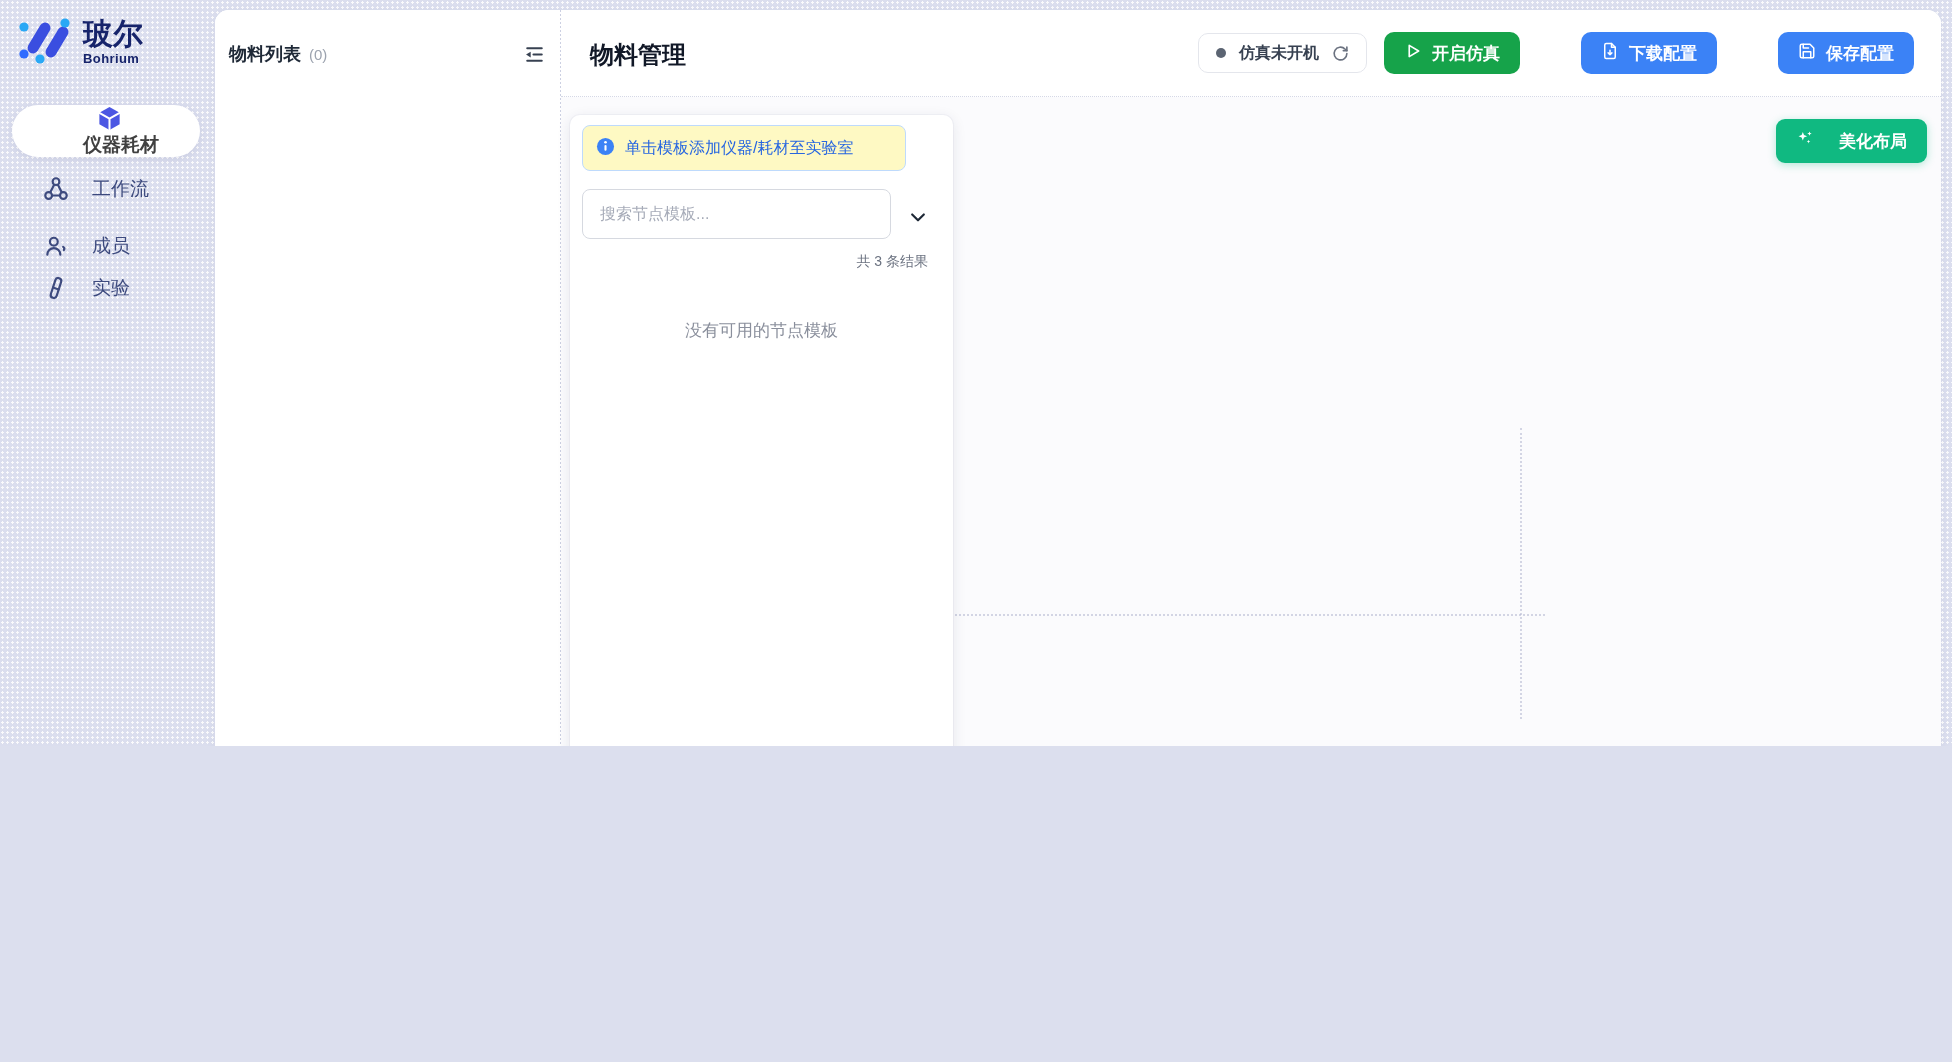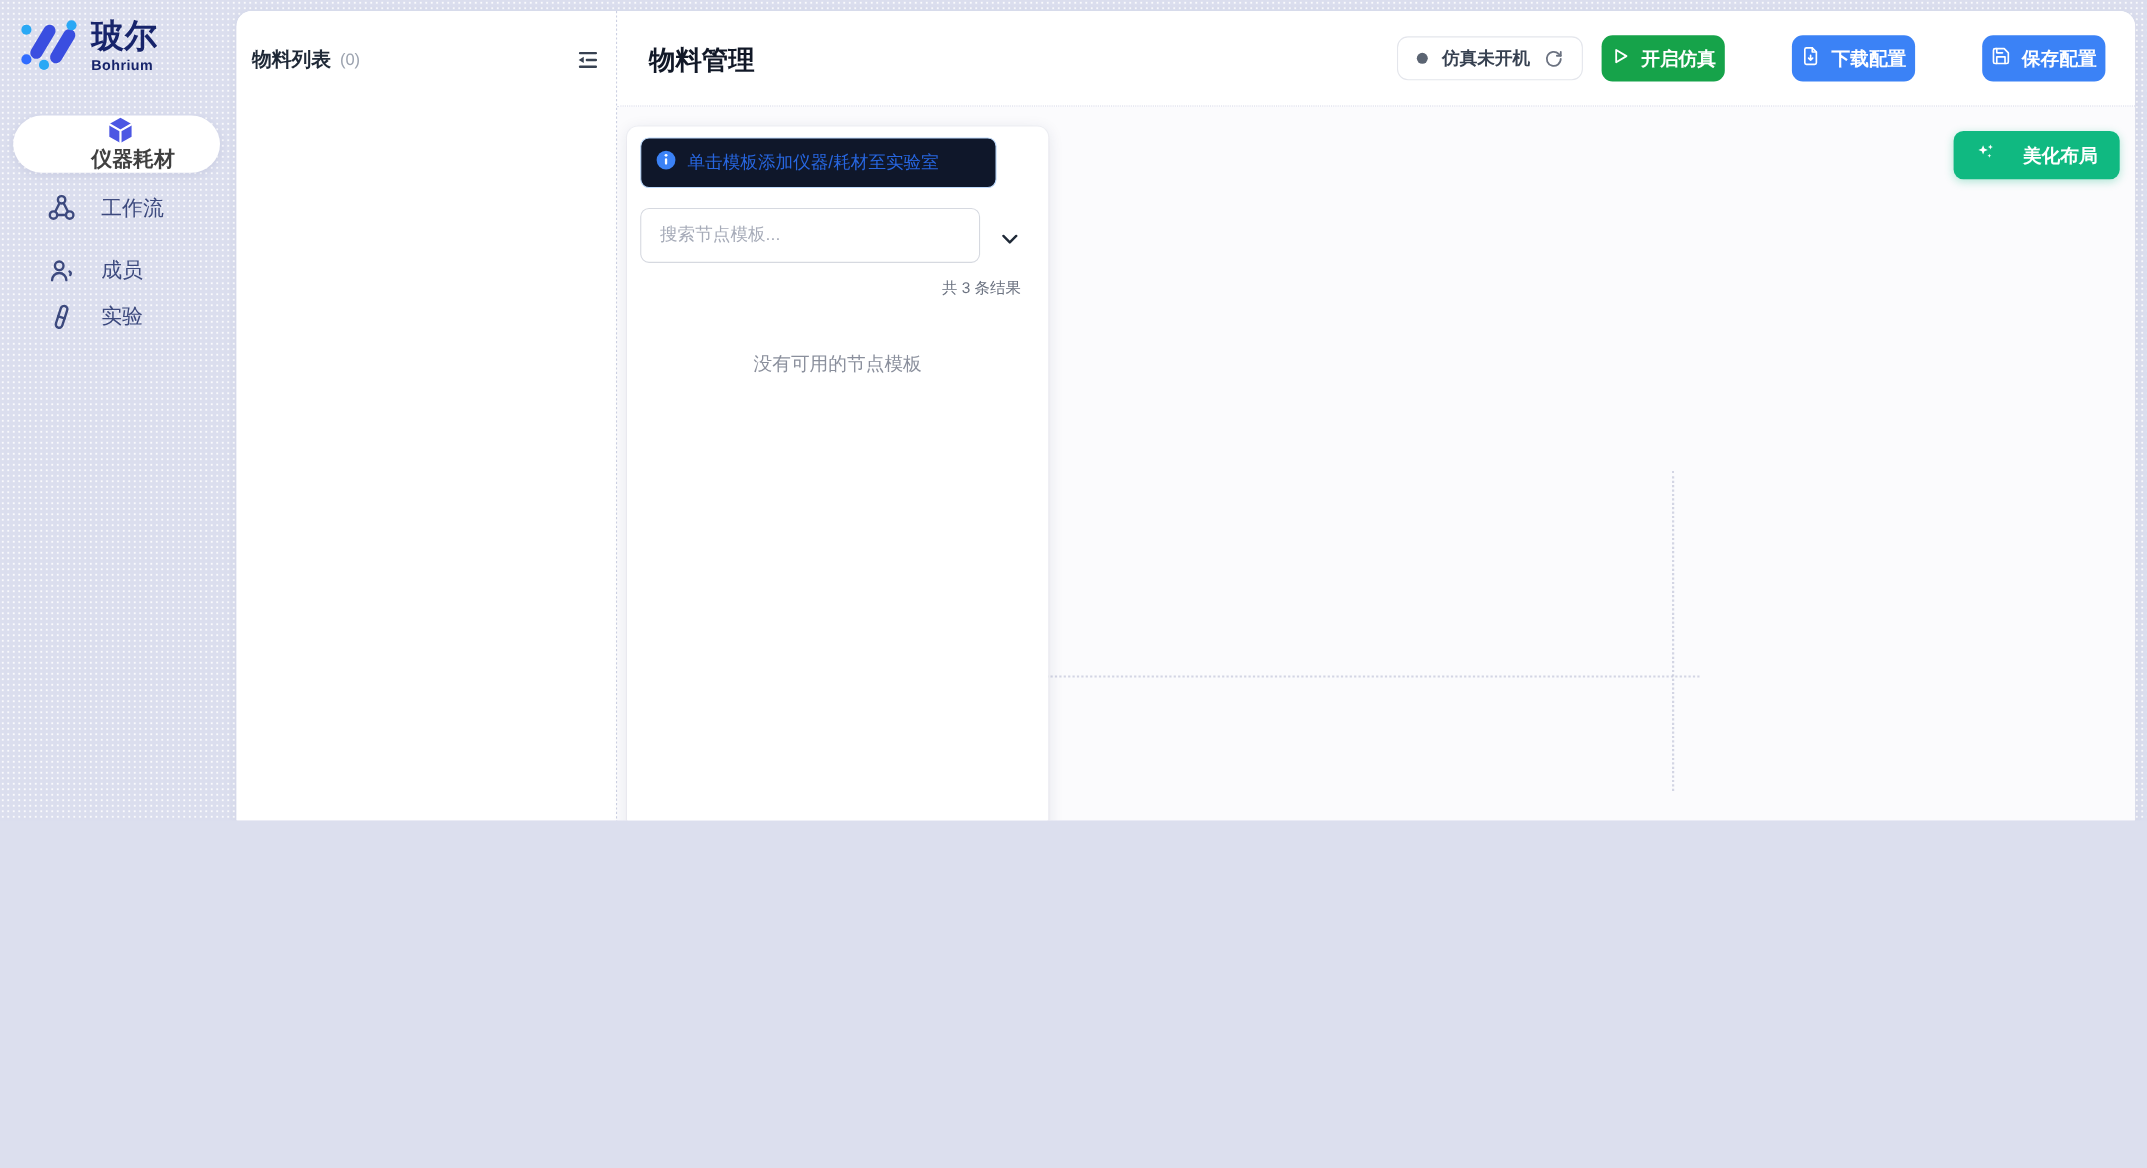--- a/index.html
+++ b/index.html
@@ -42,31 +42,31 @@
   .v-divider{position:absolute;left:345px;top:0;bottom:0;width:0;border-left:2px dotted #ccd0e2;}
   
   .main{position:absolute;left:346px;top:0;right:0;bottom:0;}
   .main-header{position:absolute;left:0;right:0;top:0;height:87px;background:#fff;border-bottom:1.5px dotted #d5d8e6;}
   .main-title{position:absolute;left:29px;top:29px;font-size:24px;font-weight:bold;color:#111827;}
   .header-controls{position:absolute;right:27px;top:22px;display:flex;align-items:center;gap:17px;}
   .status-pill{display:flex;align-items:center;gap:13px;height:40px;padding:0 17px;
     border:1px solid #e4e6ec;border-radius:10px;background:#fff;font-size:16px;font-weight:600;color:#374151;cursor:default;}
   .status-dot{width:10px;height:10px;border-radius:50%;background:#5b6472;}
   .refresh-btn{display:flex;align-items:center;cursor:pointer;}
-  .btn{display:flex;align-items:center;gap:10px;height:42px;padding:0 8px;border-radius:10px;
+  .btn{display:flex;align-items:center;gap:10px;height:42px;padding:0 20px;border-radius:10px;
     color:#fff;font-size:17px;font-weight:600;cursor:pointer;border:none;}
   .btn-green{background:#16a34a;}
   .btn-blue{background:#3b82f6;margin-left:44px;}
   
   .canvas{position:absolute;left:0;right:0;top:87px;bottom:0;background:#fbfbfd;}
   .guide-h{position:absolute;left:390px;top:517px;width:594px;height:0;border-top:2px dotted rgba(178,182,208,.55);}
   .guide-v{position:absolute;left:959px;top:331px;height:291px;width:0;border-left:2px dotted rgba(178,182,208,.55);}
   .template-card{position:absolute;left:9px;top:18px;width:383px;height:910px;background:#fff;
     border-radius:10px;box-shadow:0 3px 14px rgba(25,35,80,.10),0 0 0 1px rgba(25,35,80,.03);}
-  .banner{position:absolute;left:12px;top:10px;width:324px;height:46px;background:#0f172a;
+  .banner{position:absolute;left:12px;top:10px;width:324px;height:46px;background:#fef9c3;
     border:1px solid #bedafc;border-radius:8px;display:flex;align-items:center;gap:10px;
     padding:0 13px;font-size:16px;color:#2766e0;cursor:pointer;}
   .search-input{position:absolute;left:12px;top:74px;width:309px;height:50px;border:1px solid #d6d9e0;
     border-radius:8px;padding:0 17px;font-size:16px;color:#374151;outline:none;background:#fff;
     font-family:"Liberation Sans",sans-serif;}
   .search-input::placeholder{color:#a6abb8;}
   .chevron-btn{position:absolute;left:336px;top:90px;width:24px;height:24px;display:flex;
     align-items:center;justify-content:center;cursor:pointer;}
   .result-count{position:absolute;right:25px;top:138px;font-size:14px;color:#6b7280;}
   .empty-text{position:absolute;left:0;right:0;top:204px;text-align:center;font-size:17px;color:#8a8f9c;}

